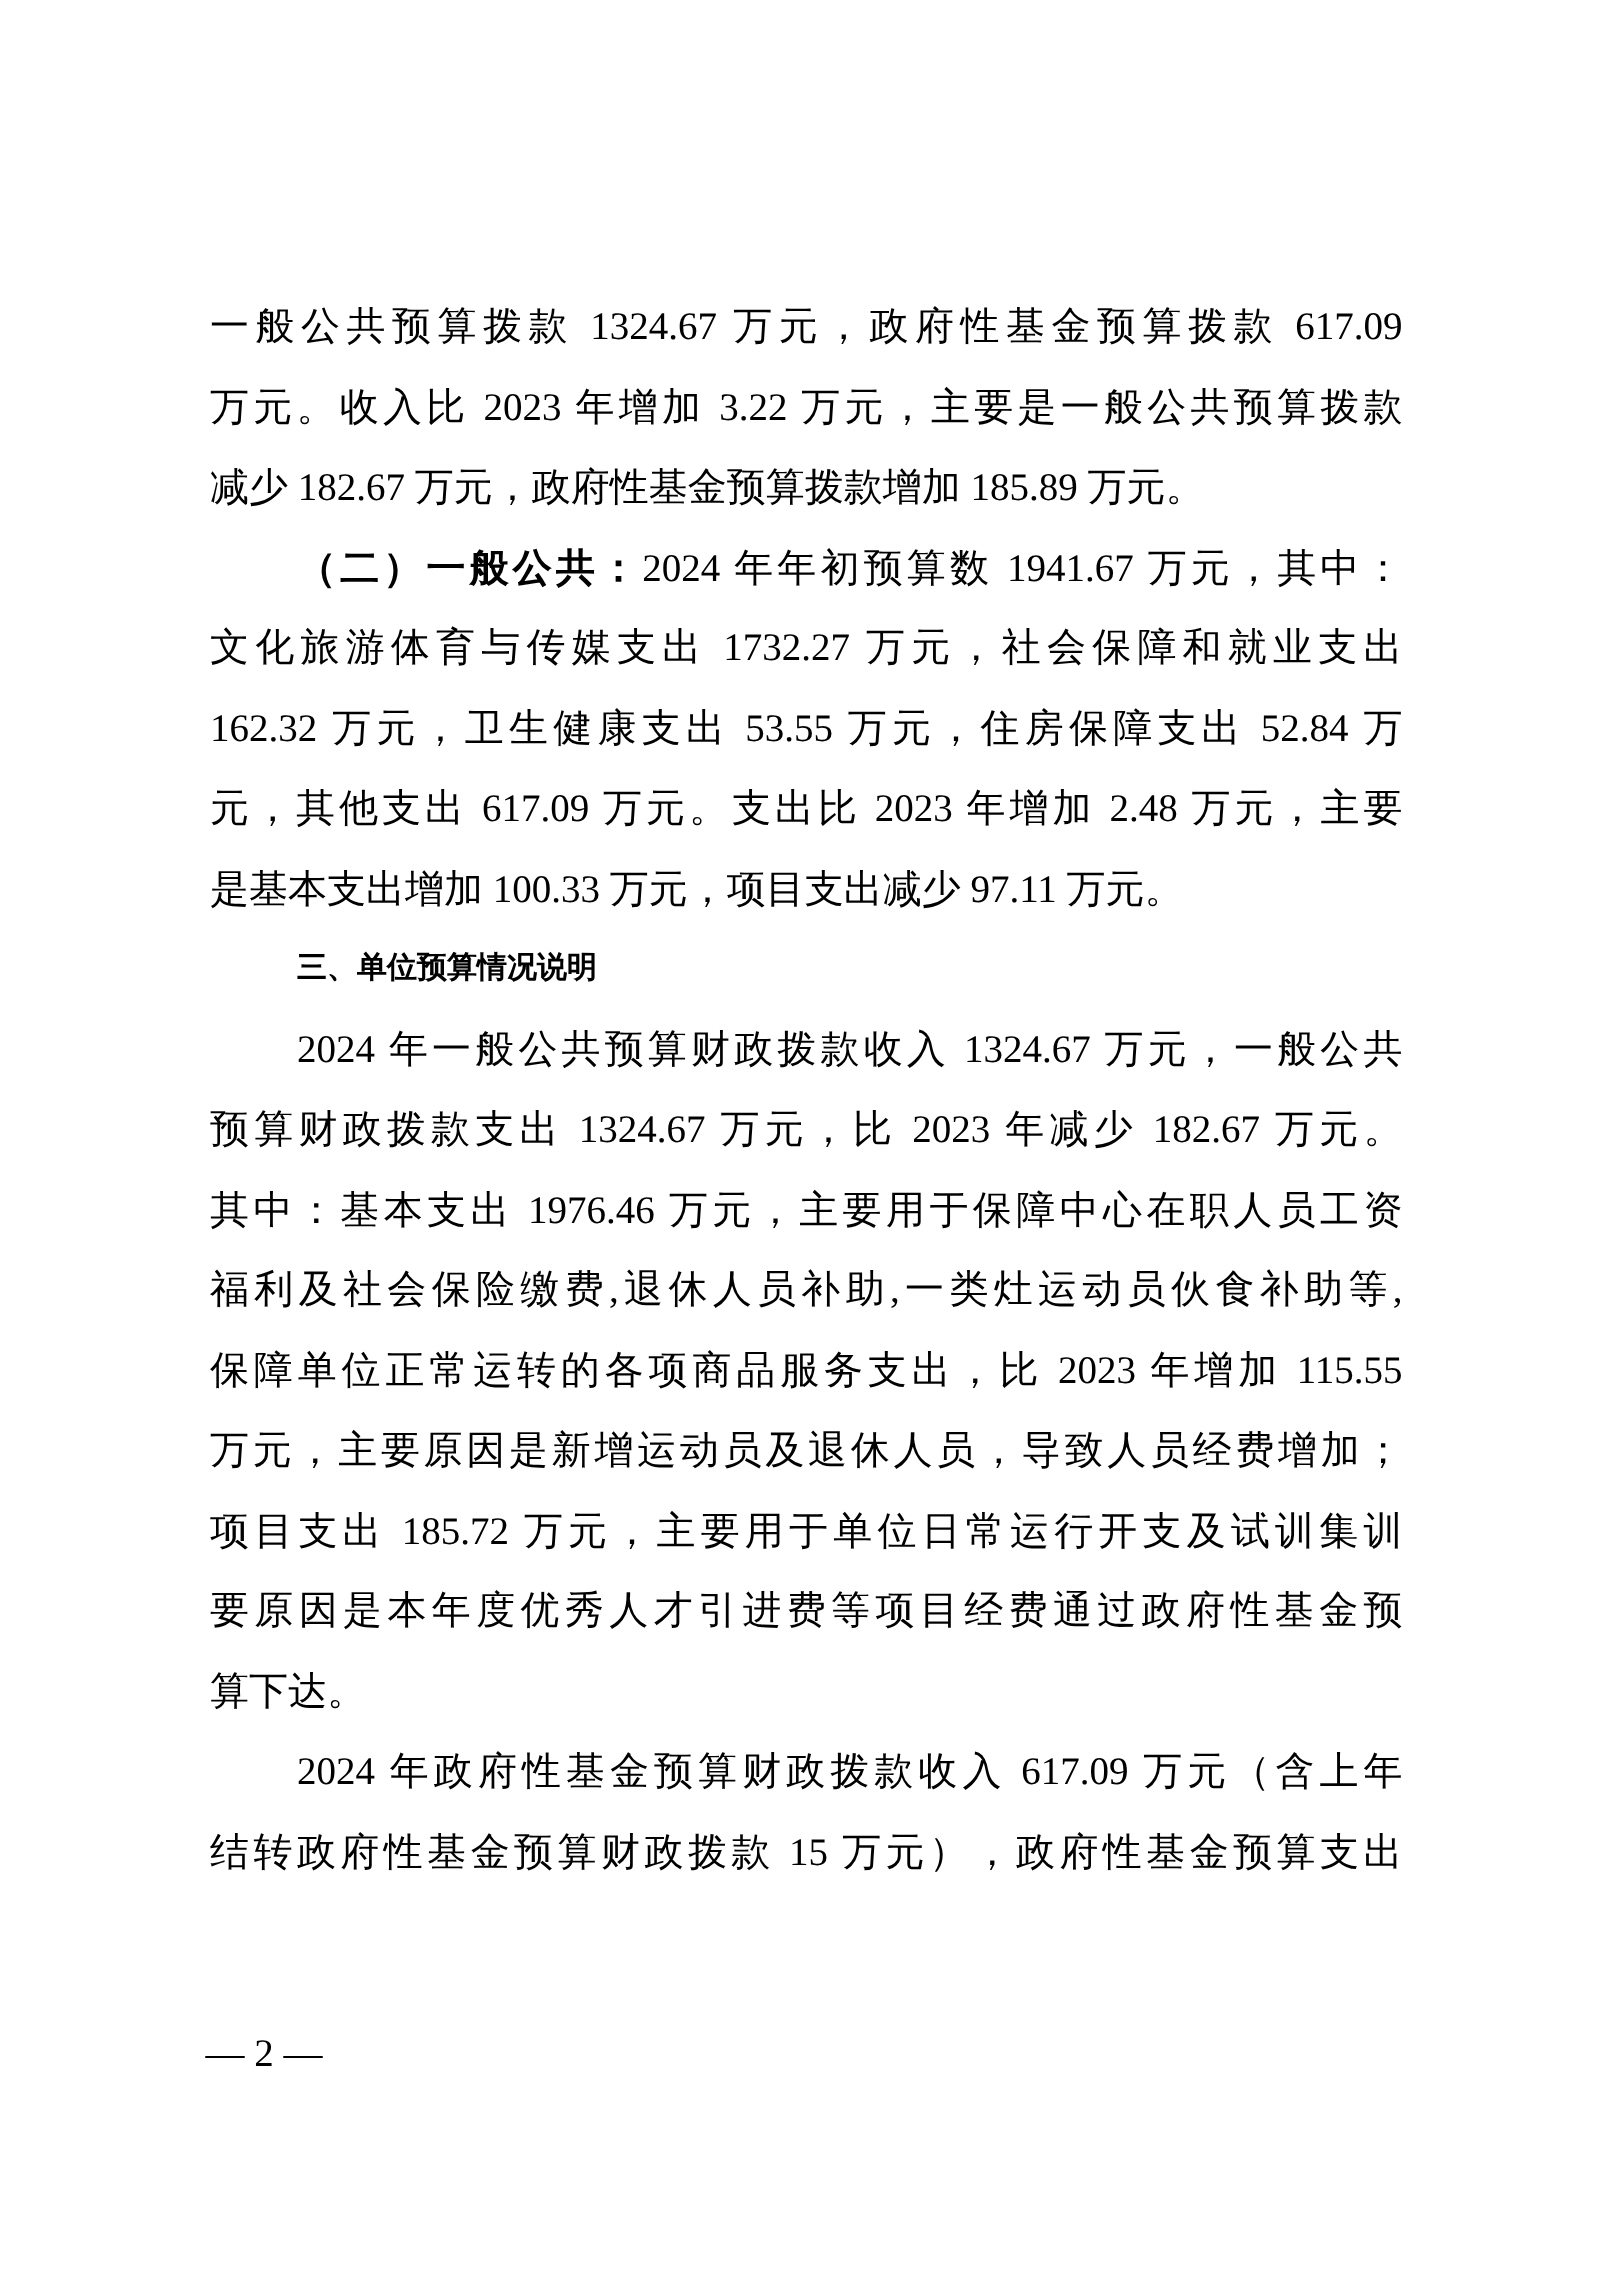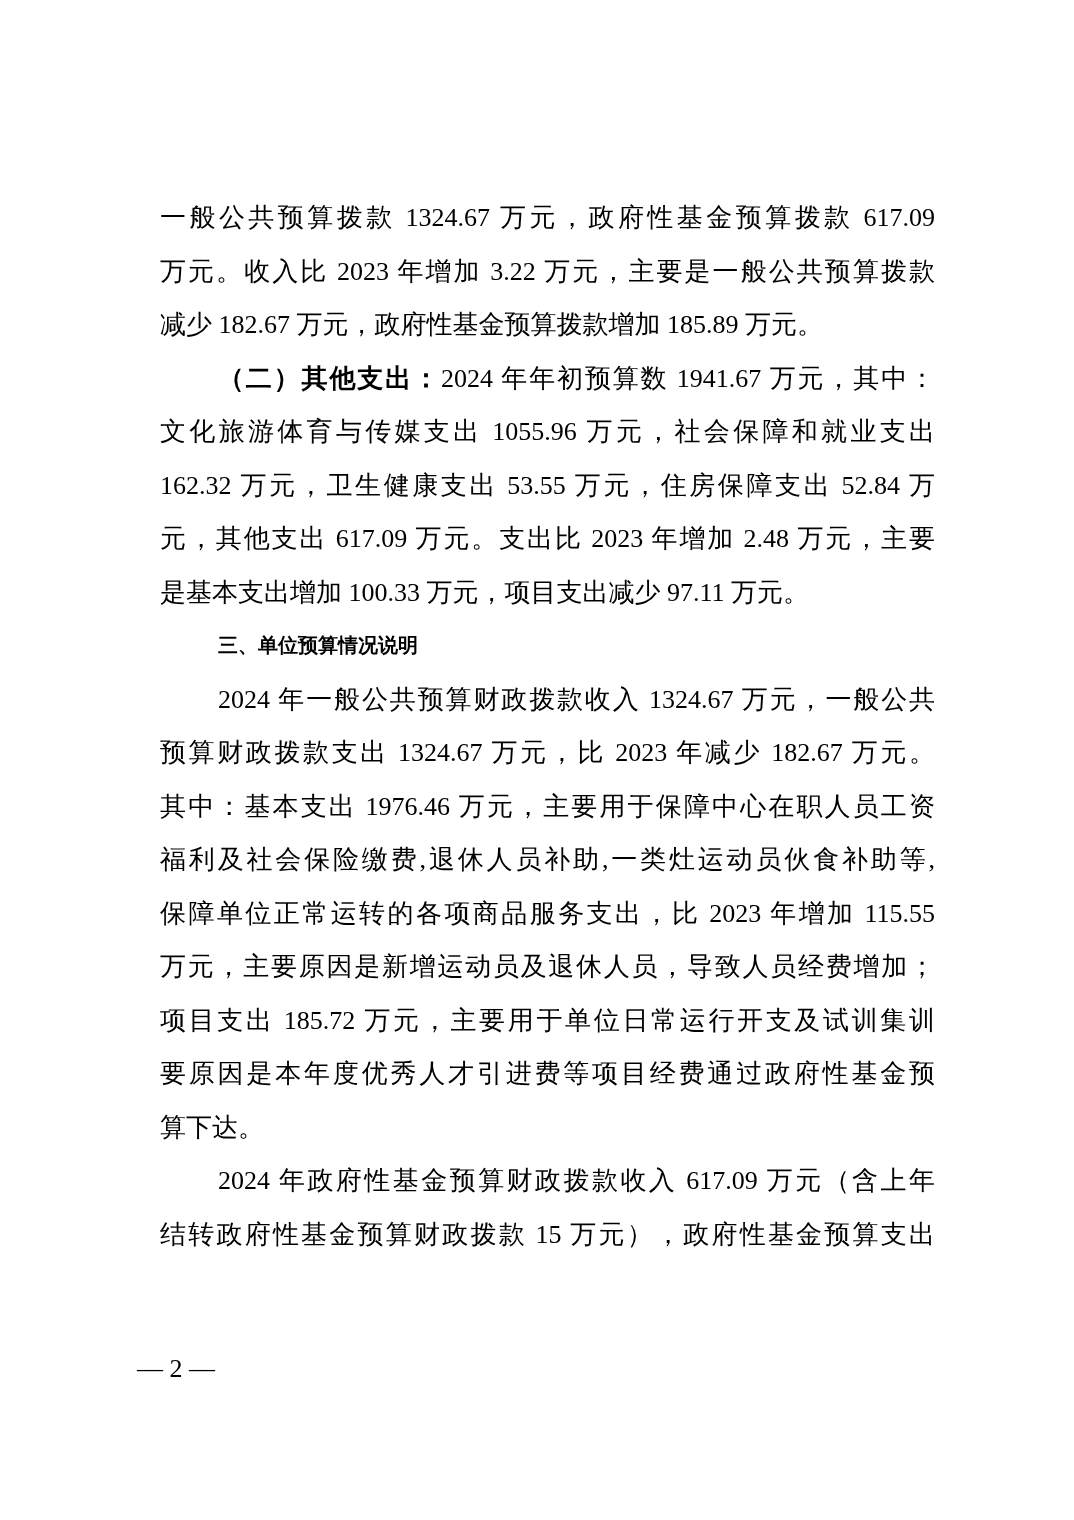--- a/index.html
+++ b/index.html
@@ -29,21 +29,20 @@
     top: 191px;
     width: 795px;
   }
   .line {
     font-size: 26px;
     line-height: 53.5px;
     height: 53.5px;
     overflow: hidden;
     text-align: left;
     white-space: normal;
-    margin-left: 20px;
   }
   .line.justify {
     text-align: justify;
     text-align-last: justify;
   }
   .line.indent {
     text-indent: 58px;
   }
   .line.heading {
     font-family: "Liberation Sans", "DejaVu Sans", sans-serif;
@@ -66,22 +65,22 @@
   }
 </style>
 </head>
 <body>
 
 <div class="page">
   <div class="content" id="content">
       <div class="line justify"><span class="seg">一般公共预算拨款 1324.67 万元，政府性基金预算拨款 617.09</span></div>
       <div class="line justify"><span class="seg">万元。收入比 2023 年增加 3.22 万元，主要是一般公共预算拨款</span></div>
       <div class="line"><span class="seg">减少 182.67 万元，政府性基金预算拨款增加 185.89 万元。</span></div>
-      <div class="line justify indent"><span class="seg bold">（二）其他支出：</span><span class="seg">2024 年年初预算数 1941.67 万元，其中：</span></div>
-      <div class="line justify"><span class="seg">文化旅游体育与传媒支出 1055.96 万元，社会保障和就业支出</span></div>
+      <div class="line justify indent"><span class="seg bold">（二）一般公共：</span><span class="seg">2024 年年初预算数 1941.67 万元，其中：</span></div>
+      <div class="line justify"><span class="seg">文化旅游体育与传媒支出 1732.27 万元，社会保障和就业支出</span></div>
       <div class="line justify"><span class="seg">162.32 万元，卫生健康支出 53.55 万元，住房保障支出 52.84 万</span></div>
       <div class="line justify"><span class="seg">元，其他支出 617.09 万元。支出比 2023 年增加 2.48 万元，主要</span></div>
       <div class="line"><span class="seg">是基本支出增加 100.33 万元，项目支出减少 97.11 万元。</span></div>
       <div class="line indent heading"><span class="seg bold">三、单位预算情况说明</span></div>
       <div class="line justify indent"><span class="seg">2024 年一般公共预算财政拨款收入 1324.67 万元，一般公共</span></div>
       <div class="line justify"><span class="seg">预算财政拨款支出 1324.67 万元，比 2023 年减少 182.67 万元。</span></div>
       <div class="line justify"><span class="seg">其中：基本支出 1976.46 万元，主要用于保障中心在职人员工资</span></div>
       <div class="line justify"><span class="seg">福利及社会保险缴费,退休人员补助,一类灶运动员伙食补助等,</span></div>
       <div class="line justify"><span class="seg">保障单位正常运转的各项商品服务支出，比 2023 年增加 115.55</span></div>
       <div class="line justify"><span class="seg">万元，主要原因是新增运动员及退休人员，导致人员经费增加；</span></div>

